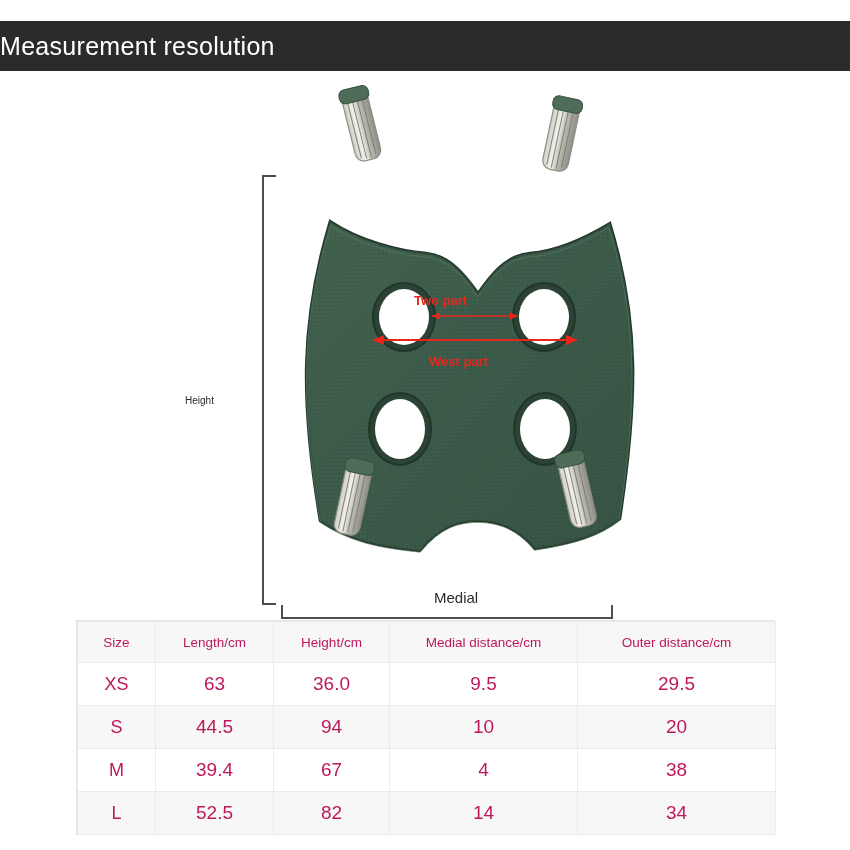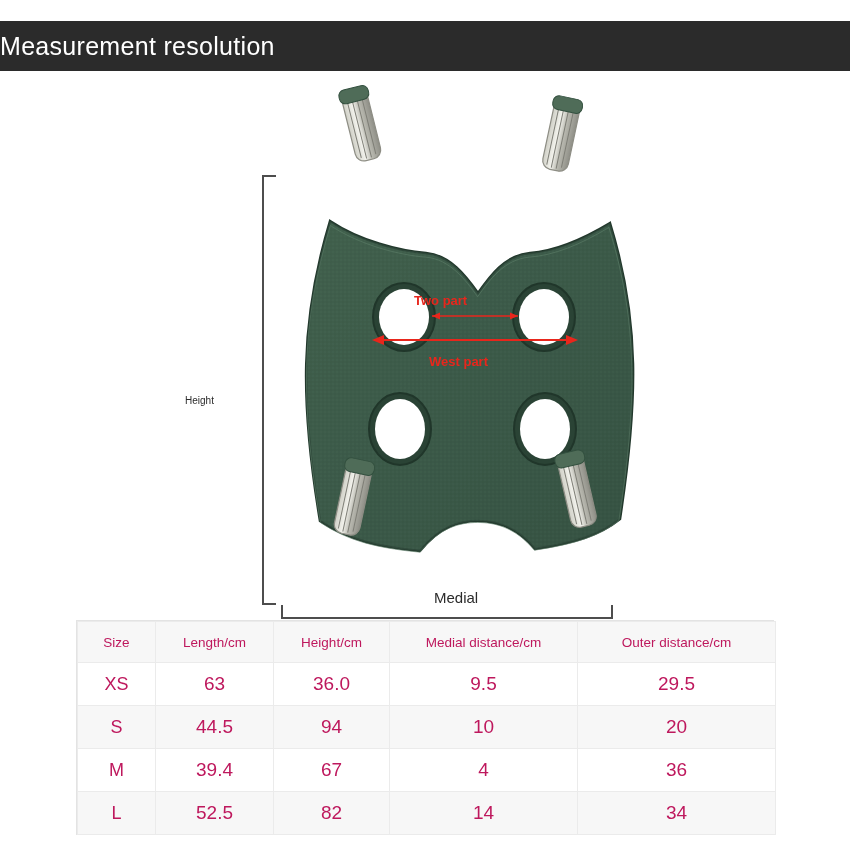--- a/index.html
+++ b/index.html
@@ -306,21 +306,21 @@
           <td>44.5</td>
           <td>94</td>
           <td>10</td>
           <td>20</td>
         </tr>
         <tr>
           <td class="size-cell">M</td>
           <td>39.4</td>
           <td>67</td>
           <td>4</td>
-          <td>36</td>
+          <td>38</td>
         </tr>
         <tr>
           <td class="size-cell">L</td>
           <td>52.5</td>
           <td>82</td>
           <td>14</td>
           <td>34</td>
         </tr>
       </tbody>
     </table>

